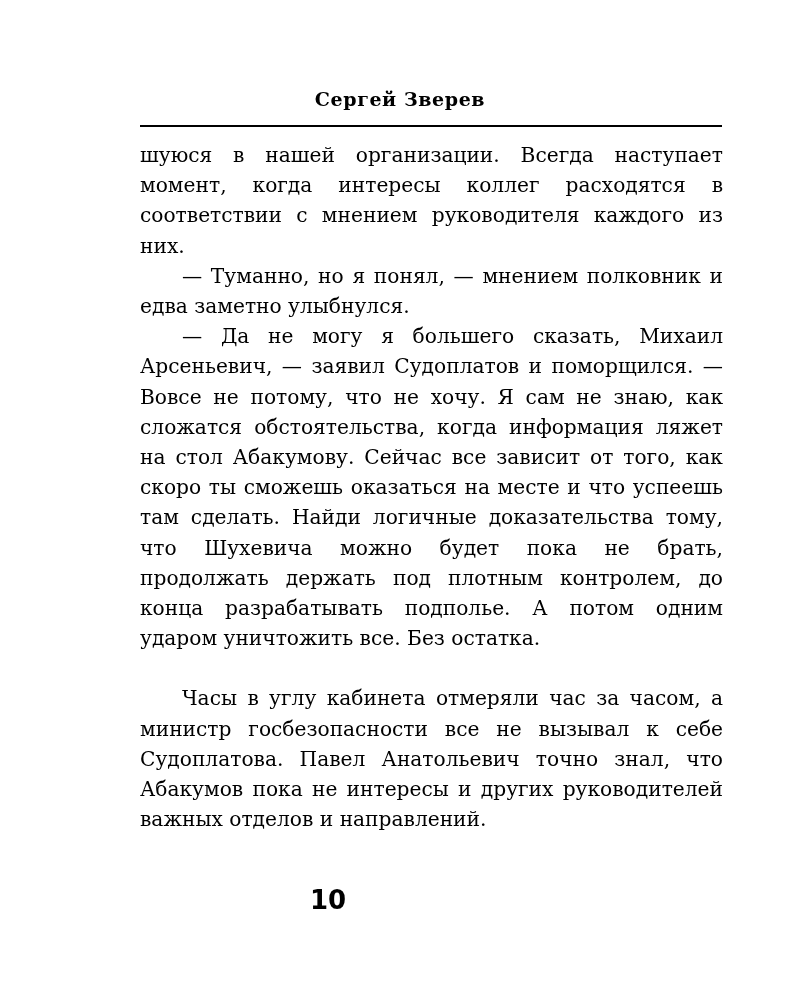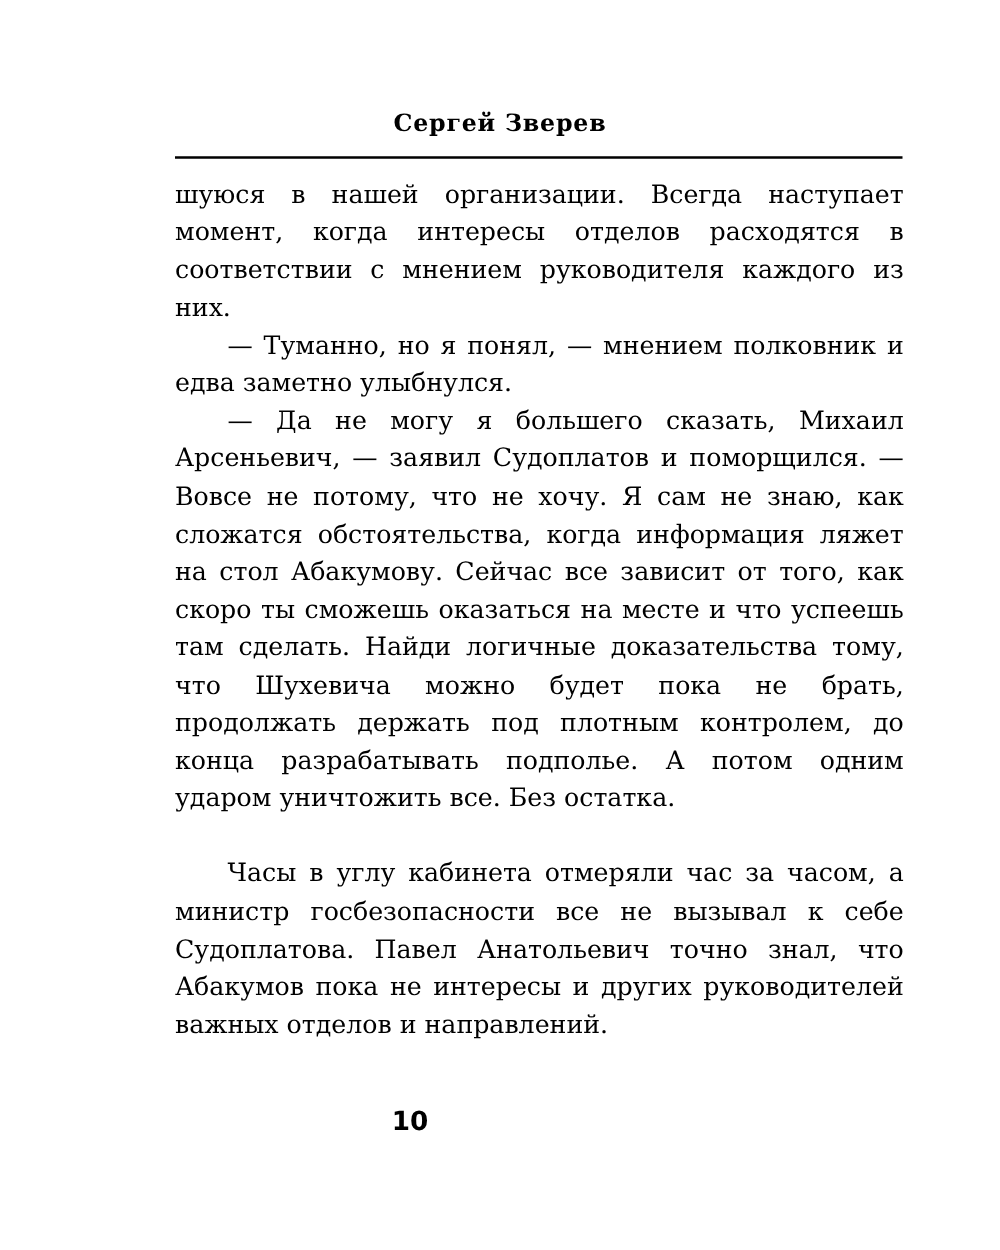--- a/index.html
+++ b/index.html
@@ -64,35 +64,35 @@
     margin-top: 30px;
   }
   .folio {
     position: absolute;
     top: 885px;
     left: 0;
     width: 656px;
     text-align: center;
     font-family: "DejaVu Sans", sans-serif;
     font-weight: bold;
-    font-size: 21px;
+    font-size: 26px;
     color: #000;
   }
 </style>
 </head>
 <body>
 
 <div class="page">
 
   <div class="running-head">Сергей Зверев</div>
 
   <div class="head-rule"></div>
 
   <div class="body-text">
-    <p>шуюся в нашей организации. Всегда наступает момент, когда интересы отделов расходятся в соответствии с мнением руководителя каждого из них.</p>
+    <p>шуюся в нашей организации. Всегда наступает момент, когда интересы коллег расходятся в соответствии с мнением руководителя каждого из них.</p>
     <p class="indent">— Туманно, но я понял, — мнением полковник и едва заметно улыбнулся.</p>
     <p class="indent">— Да не могу я большего сказать, Михаил Арсеньевич, — заявил Судоплатов и поморщился. — Вовсе не потому, что не хочу. Я сам не знаю, как сложатся обстоятельства, когда информация ляжет на стол Абакумову. Сейчас все зависит от того, как скоро ты сможешь оказаться на месте и что успеешь там сделать. Найди логичные доказательства тому, что Шухевича можно будет пока не брать, продолжать держать под плотным контролем, до конца разрабатывать подполье. А потом одним ударом уничтожить все. Без остатка.</p>
     <p class="indent gap-before">Часы в углу кабинета отмеряли час за часом, а министр госбезопасности все не вызывал к себе Судоплатова. Павел Анатольевич точно знал, что Абакумов пока не интересы и других руководителей важных отделов и направлений.</p>
   </div>
 
   <div class="folio">10</div>
 
 </div>
 
 </body></html>

